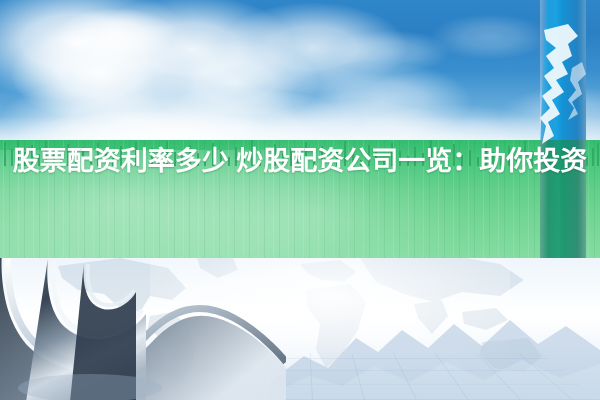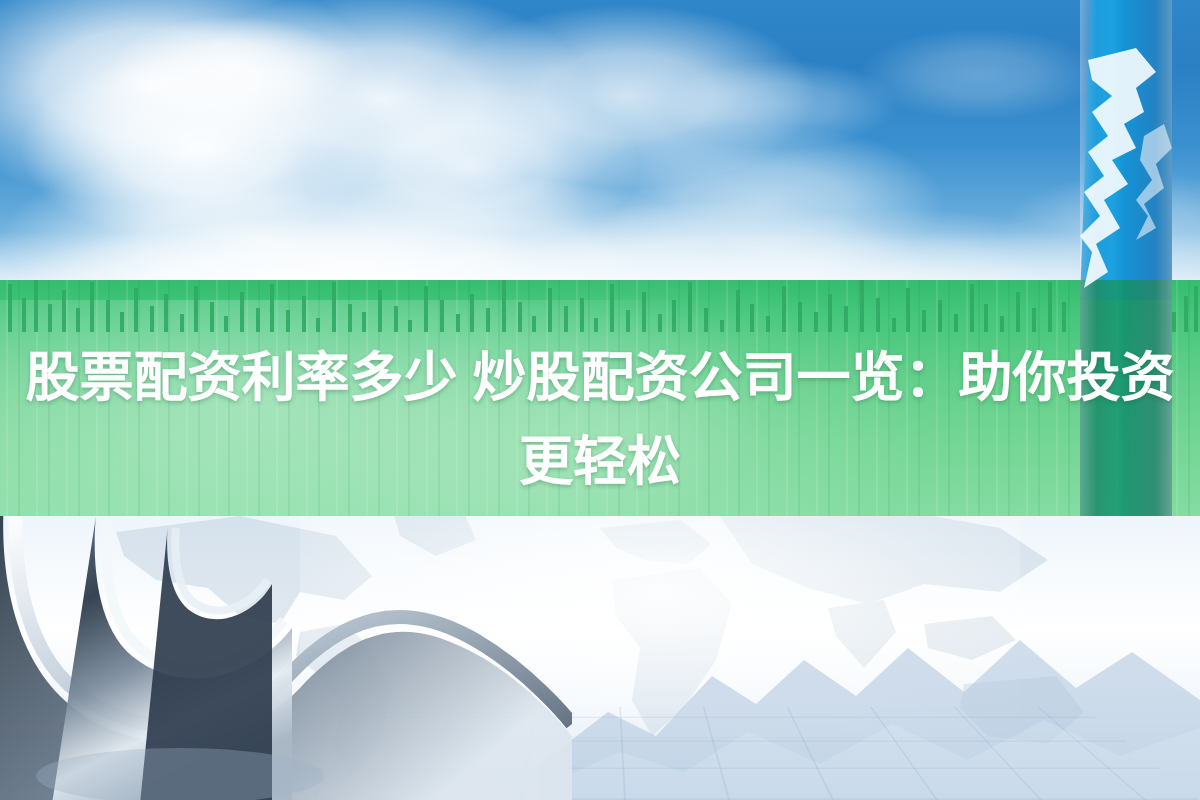--- a/index.html
+++ b/index.html
@@ -206,21 +206,21 @@
   .lower-glow {
     position: absolute;
     left: 150px; top: -10px;
     width: 360px; height: 120px;
     background: radial-gradient(ellipse at 50% 40%, rgba(255,255,255,.95) 0%, rgba(255,255,255,.35) 55%, rgba(255,255,255,0) 100%);
   }
 
   
   .headline {
     position: absolute;
-    left: 0; top: 168px;
+    left: 0; top: 140px;
     width: 600px;
     text-align: center;
     color: #ffffff;
     font-family: "Liberation Sans", "DejaVu Sans", sans-serif;
     font-weight: bold;
     font-size: 27px;
     line-height: 42px;
     letter-spacing: 0px;
     text-shadow: 0 1px 2px rgba(20,90,50,.30);
     white-space: nowrap;
@@ -409,16 +409,15 @@
 
       <path d="M98 10 C98 10 94 44 110 54 C124 63 142 54 150 40 L150 150 L84 150 Z" fill="#2a394a" opacity="0.9"></path>
       <path d="M102 12 C102 12 99 42 112 50 C125 58 140 50 148 38" fill="none" stroke="#e8f0f6" stroke-width="4" opacity="0.85"></path>
 
       <ellipse cx="104" cy="136" rx="72" ry="14" fill="#9fb2c5" opacity="0.35"></ellipse>
     </svg>
   </div>
 
   <div class="headline">
     <div class="ln1">股票配资利率多少 炒股配资公司一览：助你投资</div>
-    <div class="ln2">更轻松</div>
   </div>
 
 </div>
 
 </body></html>

